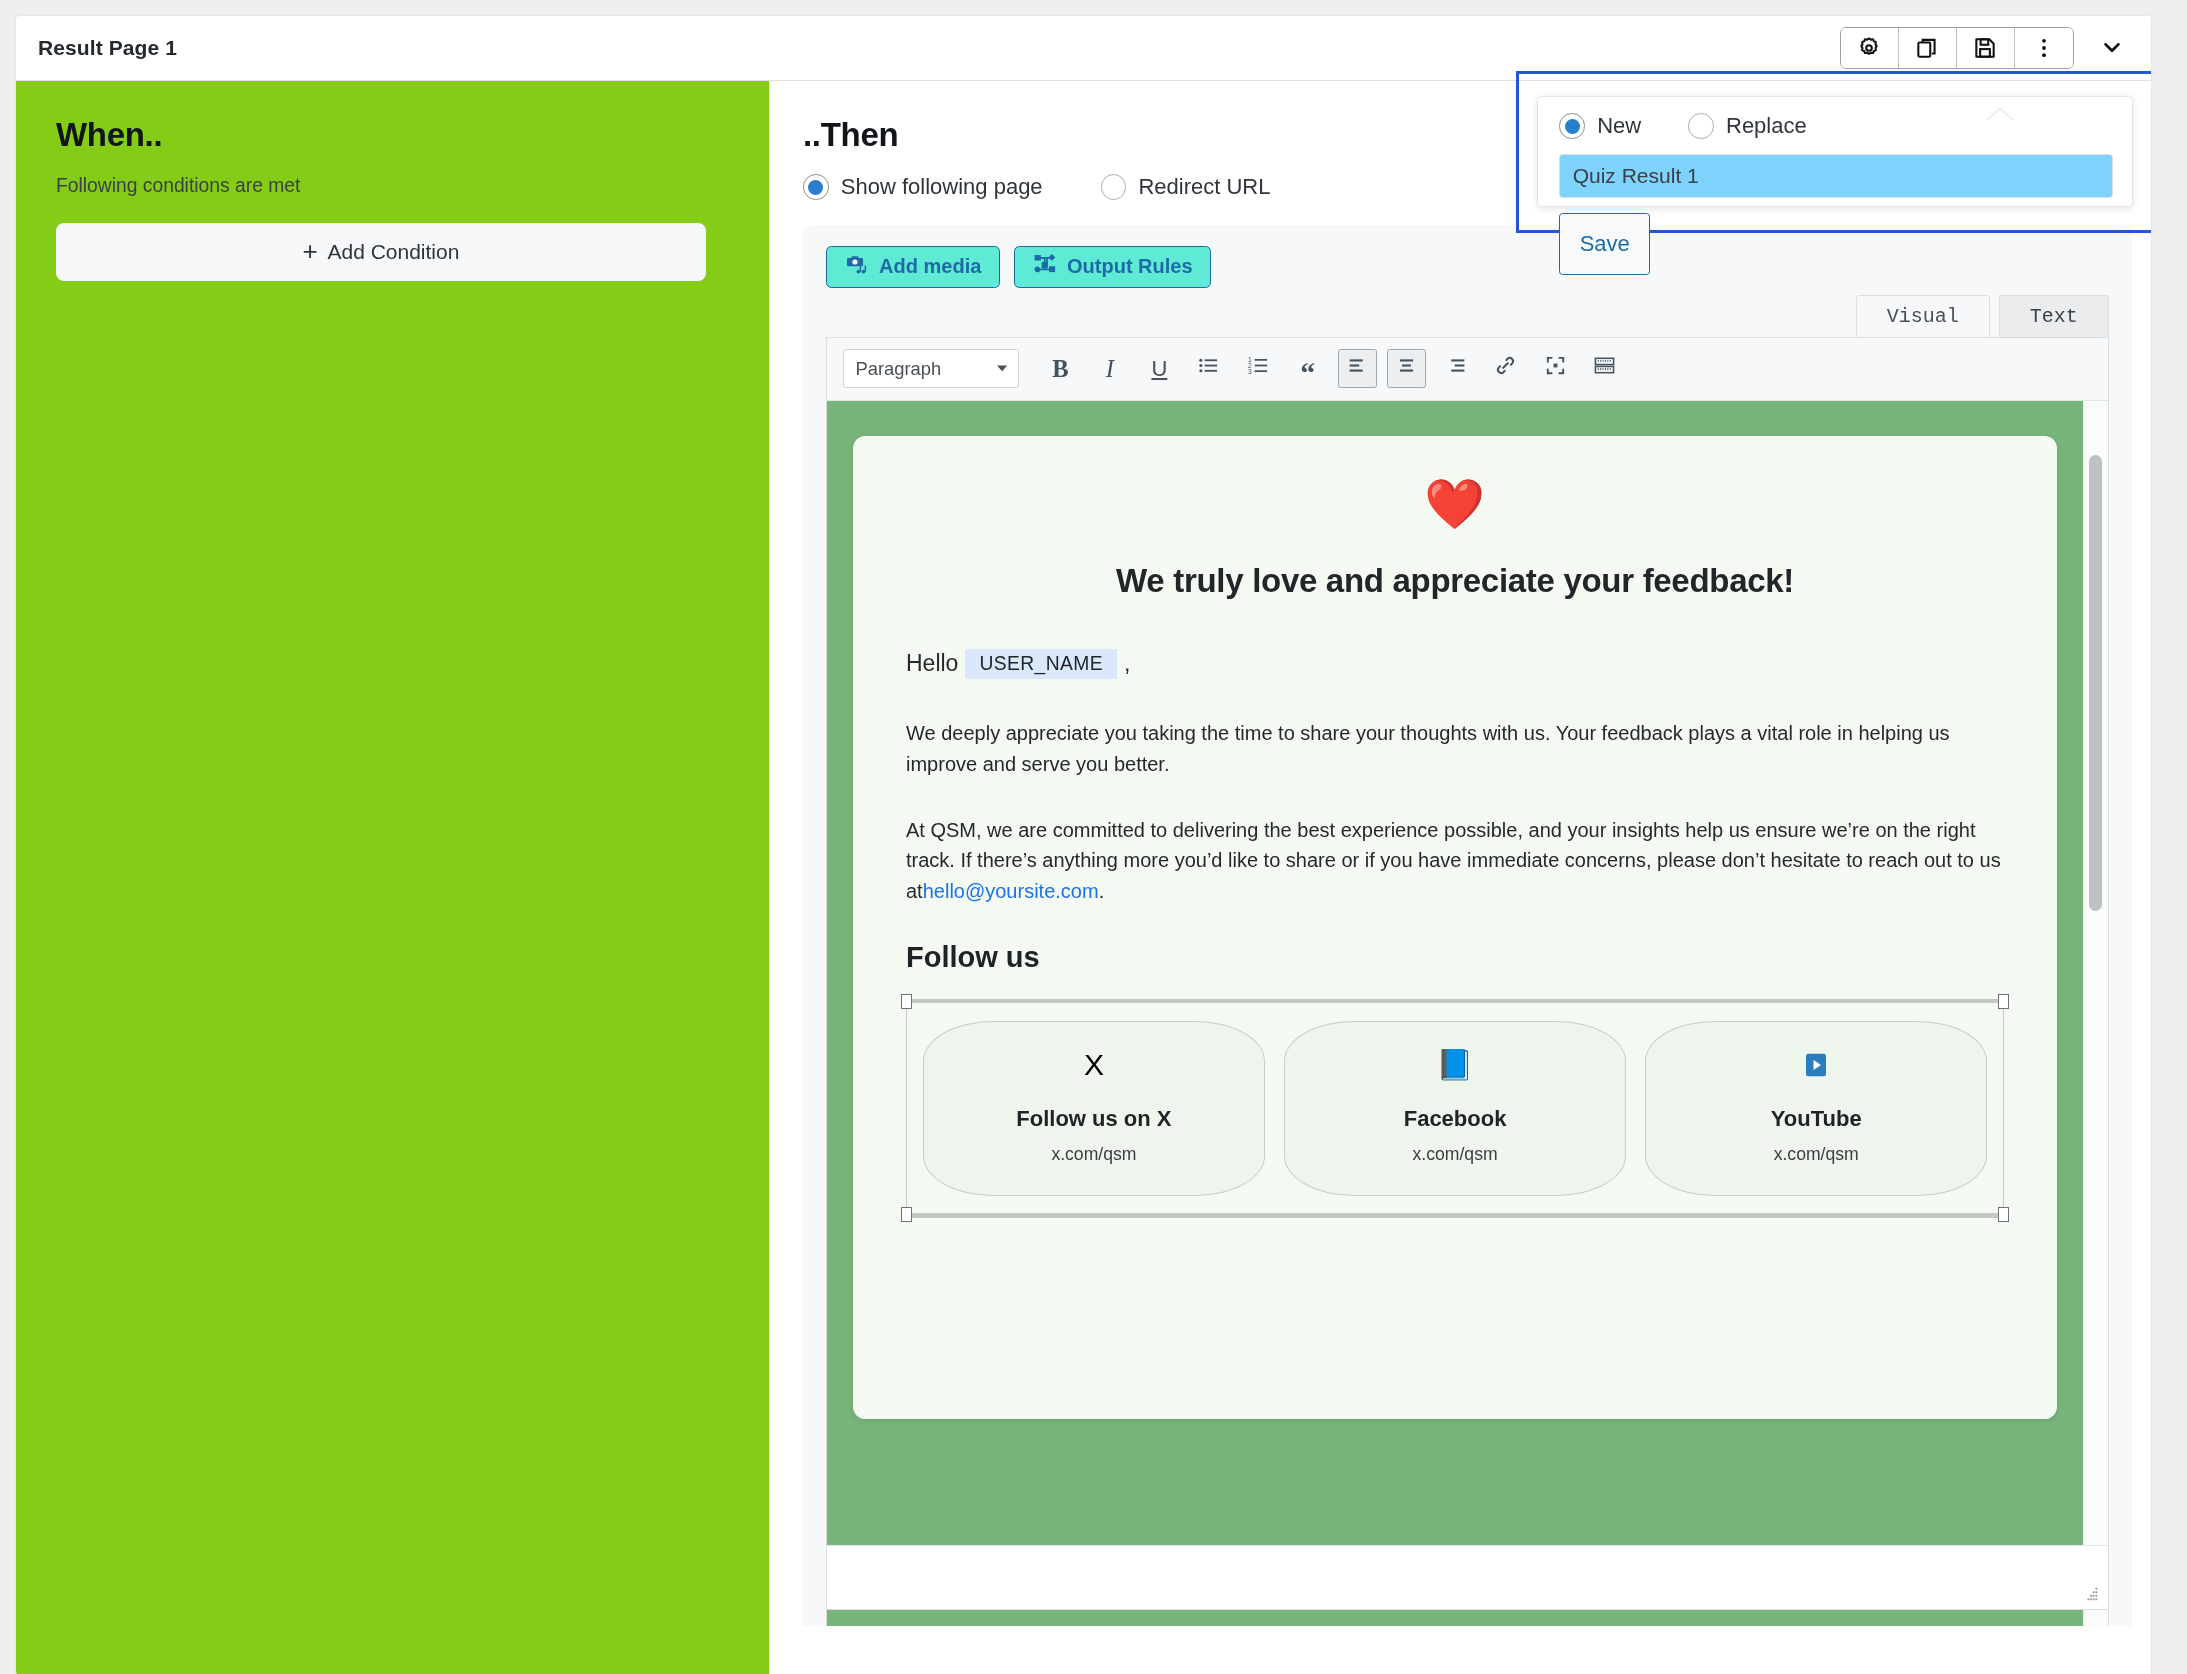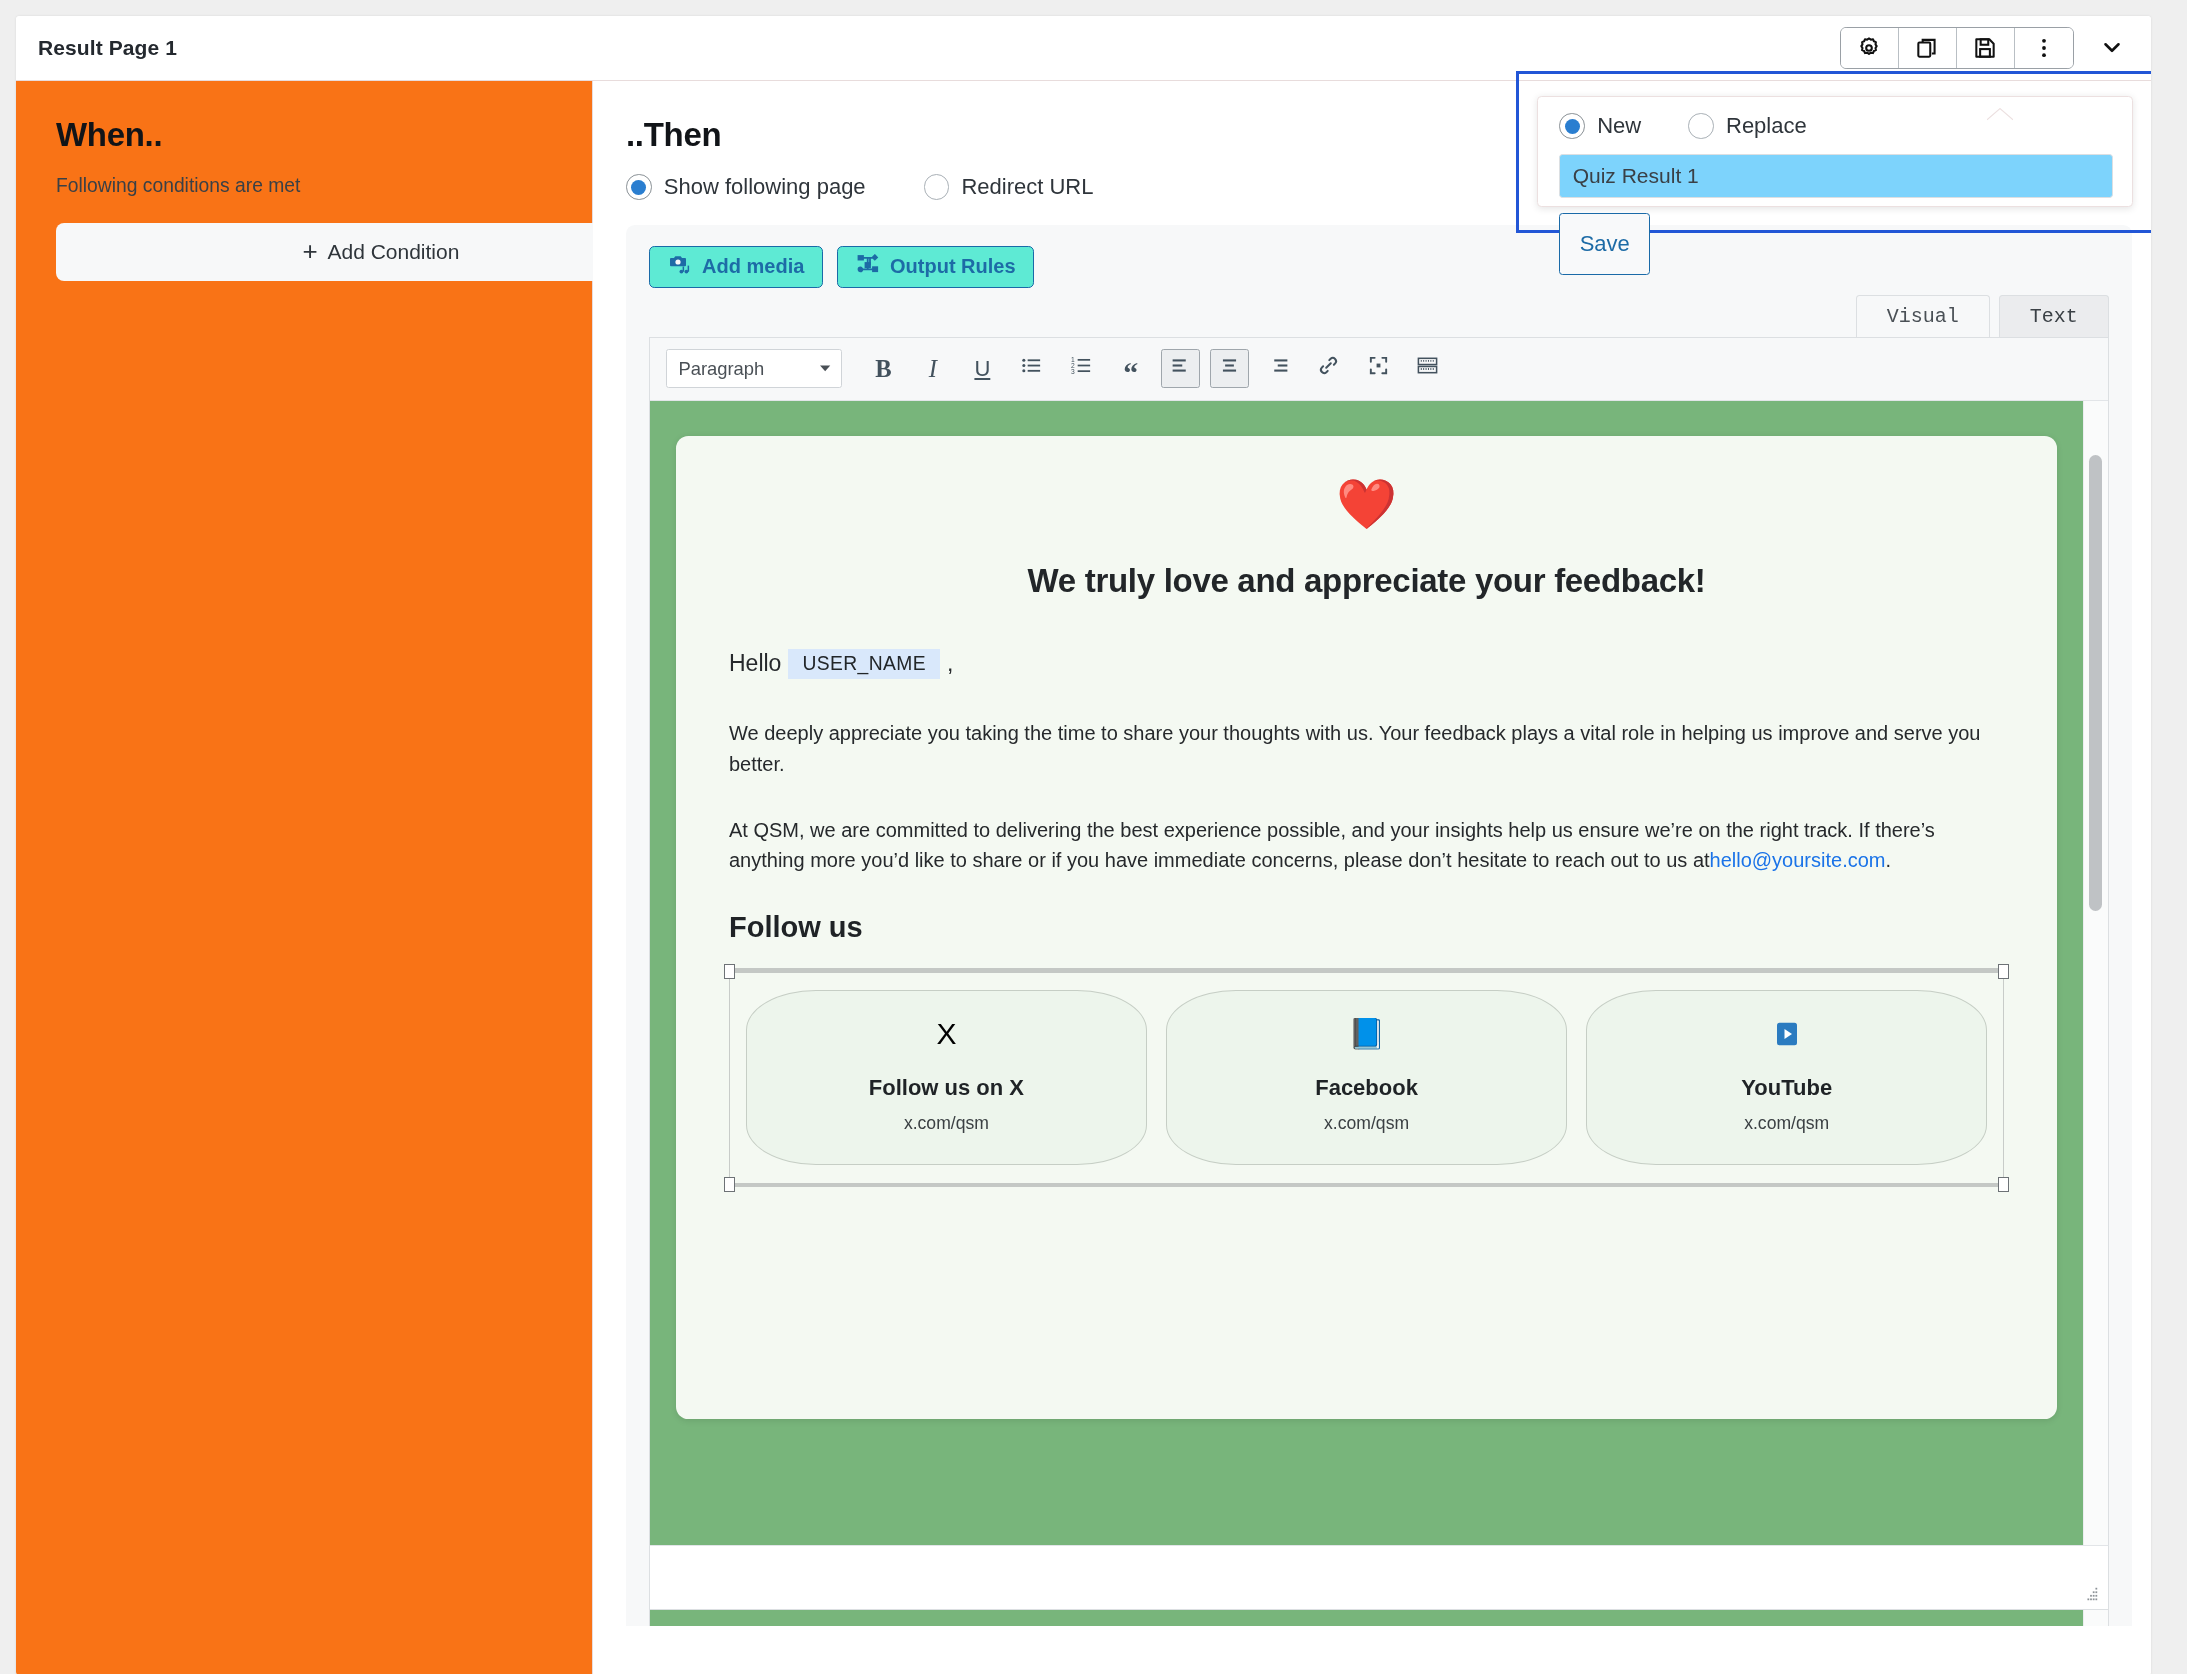--- a/index.html
+++ b/index.html
@@ -73,24 +73,24 @@
     width: 37px; height: 37px;
   }
 
   
   #body-split {
     position: relative;
     height: calc(1659px - 65px);
     display: flex;
   }
   #when-panel {
-    width: 577px;
+    width: 754px;
     border-right: 0.9px solid #e8dcdc;
     padding: 35px 40px 0 40px;
-    background: #f97316;
+    background: #84cc16;
   }
   #then-panel {
     flex: 1;
     padding: 35px 0 0 33px;
     background: #fff;
     position: relative;
   }
 
   h2.section-head {
     margin: 0 0 0 0;

